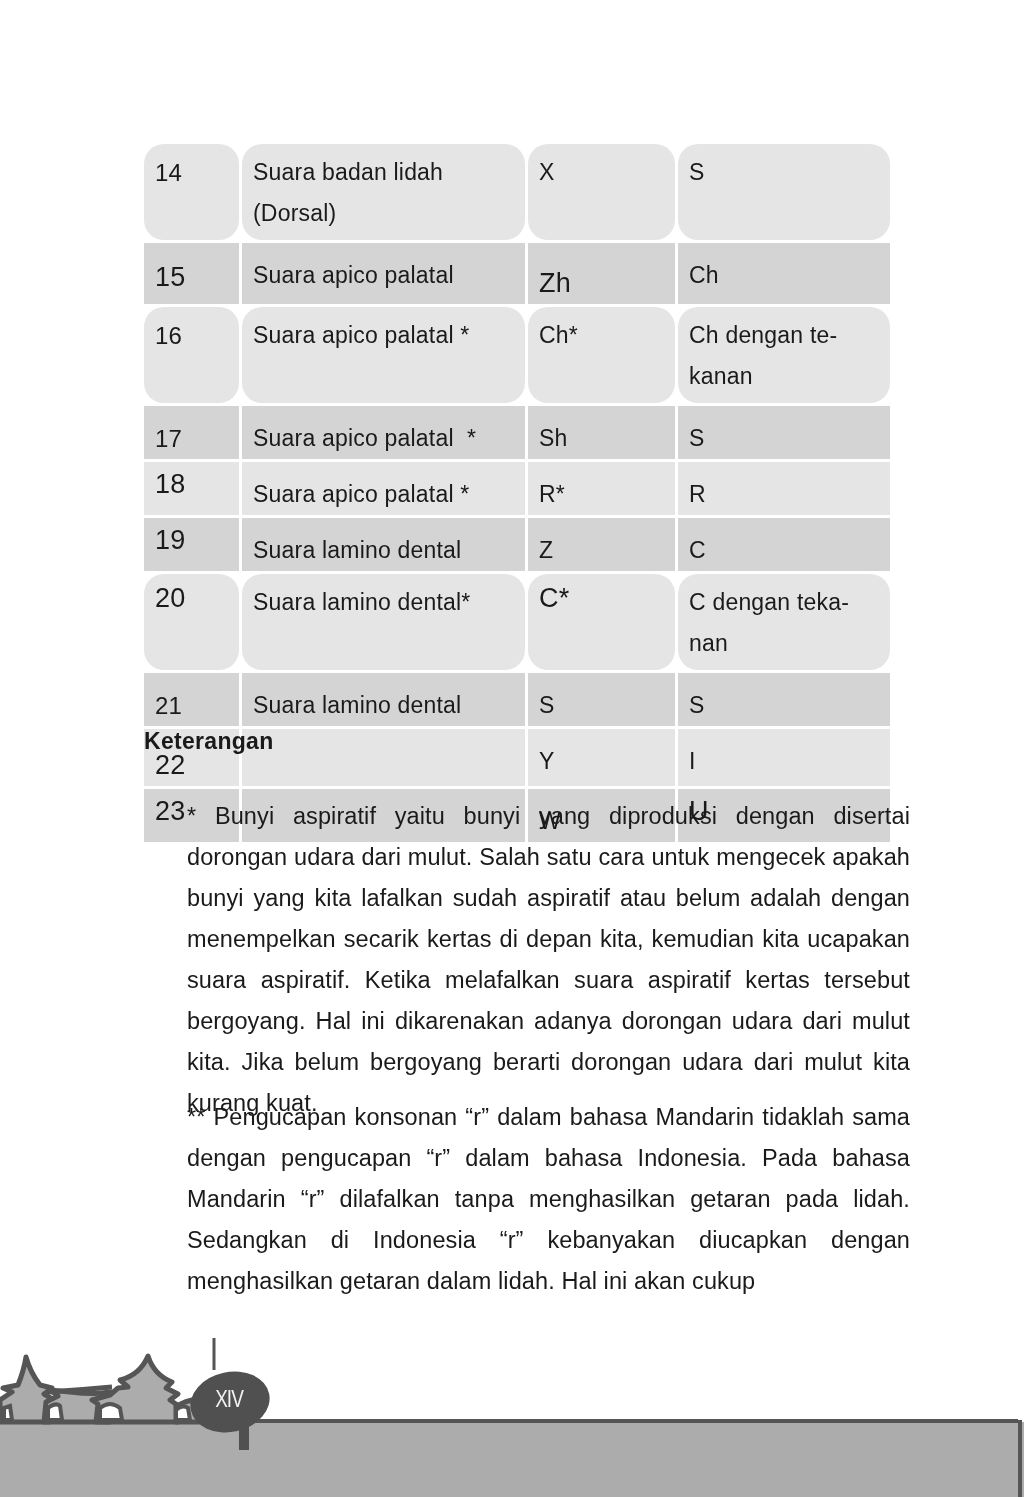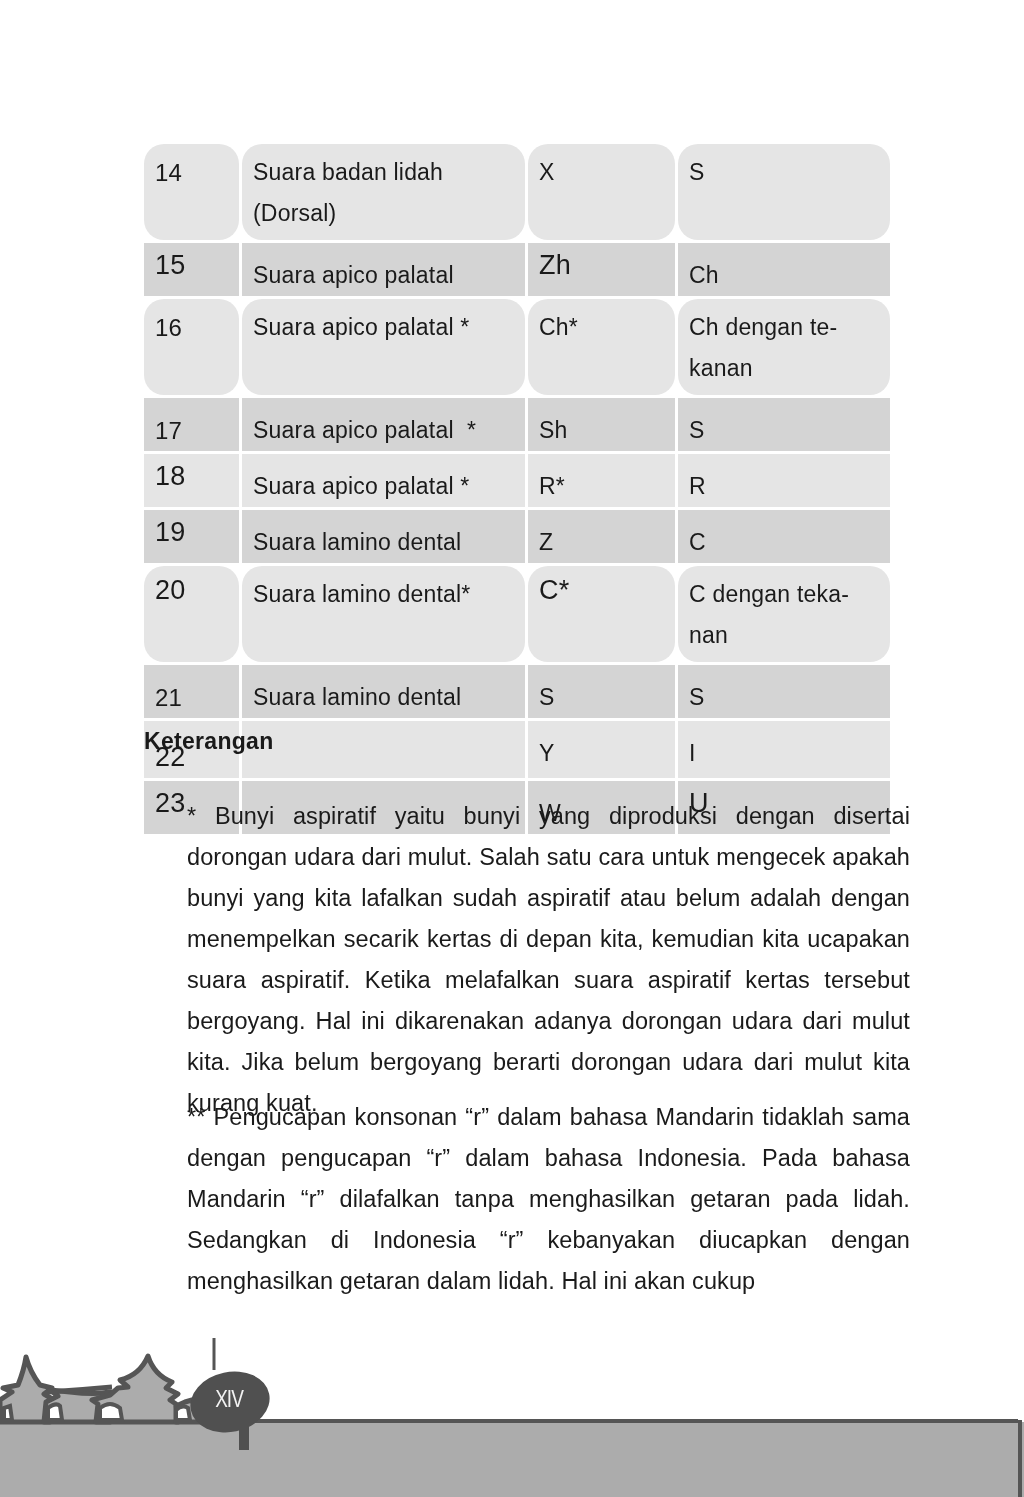--- a/index.html
+++ b/index.html
@@ -62,23 +62,23 @@
 <div class="table">
 
   <div class="row row-light">
     <div class="cell num tall">14</div>
     <div class="cell tall">Suara badan lidah (Dorsal)</div>
     <div class="cell tall">X</div>
     <div class="cell tall">S</div>
   </div>
 
   <div class="row row-dark">
-    <div class="cell big compact mid" style="padding-top:2px">15</div>
+    <div class="cell big compact mid" style="padding-top:14px">15</div>
     <div class="cell compact mid">Suara apico palatal</div>
-    <div class="cell big compact mid" style="padding-top:2px">Zh</div>
+    <div class="cell big compact mid" style="padding-top:20px">Zh</div>
     <div class="cell compact mid">Ch</div>
   </div>
 
   <div class="row row-light">
     <div class="cell num tall">16</div>
     <div class="cell tall">Suara apico palatal *</div>
     <div class="cell tall">Ch*</div>
     <div class="cell tall">Ch dengan te-kanan</div>
   </div>
 

